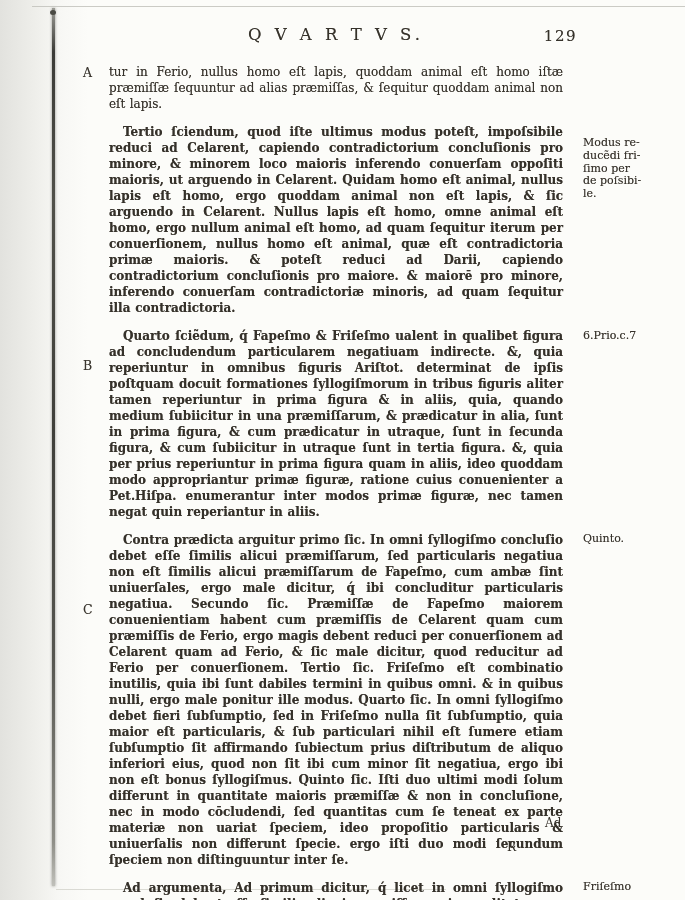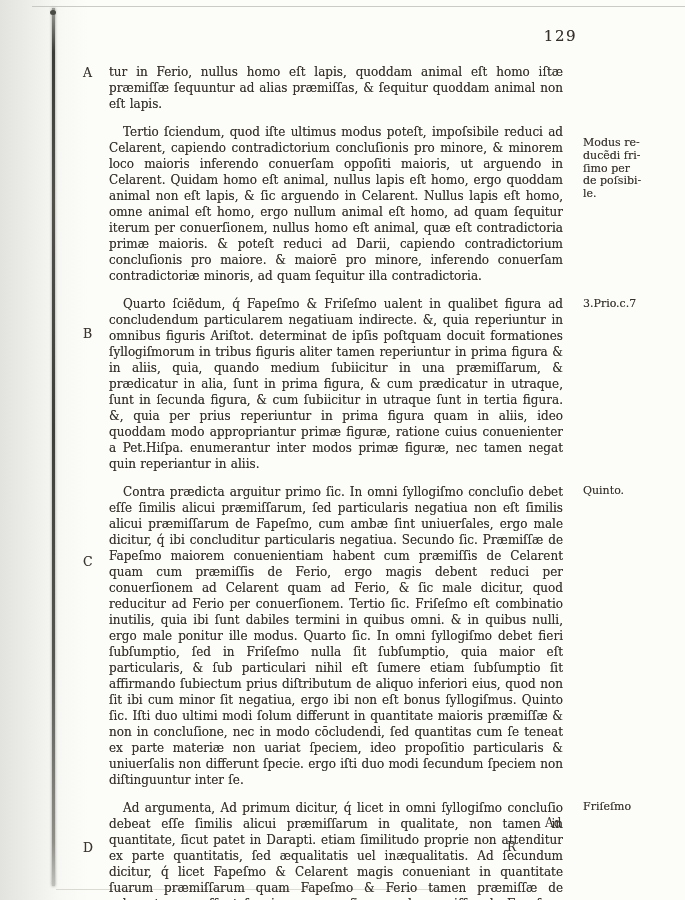--- a/index.html
+++ b/index.html
@@ -37,21 +37,21 @@
   }
 
   .text-col { position: absolute; top: 52px; left: 97px; width: 478px; }
   .para-block { position: relative; }
   .para-block p {
     margin: 12px; text-align: justify;
     font-size: 12px; line-height: 16px;
     word-spacing: .5px;
     text-shadow: 0 0 .4px rgba(55,48,40,.55);
   }
-  .para-block p.indent { text-indent: 14px; }
+  .para-block p.indent { text-indent: 14px; font-weight: bold; }
 
   .m-letter {
     position: absolute; left: -14px; font-size: 12.5px; color: #3a362f;
     text-shadow: 0 0 .4px rgba(55,48,40,.5);
   }
   .m-note {
     position: absolute; left: 486px; width: 64px;
     font-size: 11px; line-height: 12.8px;
     white-space: pre-line; text-align: left;
     text-shadow: 0 0 .4px rgba(55,48,40,.5);
@@ -63,20 +63,21 @@
 </head>
 <body>
 
 <div class="page">
 
   <div class="binding"></div>
   <div class="speck"></div>
   <div class="edge-top"></div>
   <div class="edge-bottom"></div>
 
+  <div class="header-title">Q V A R T V S.</div>
   <div class="page-number">129</div>
 
   <div class="text-col">
 
     <div class="para-block">
       <span class="m-letter" style="top:1px">A</span>
       <p>tur in Ferio, nullus homo eſt lapis, quoddam animal eſt homo iſtæ præmiſſæ ſequuntur ad alias præmiſſas, &amp; ſequitur quoddam animal non eſt lapis.</p>
     </div>
 
     <div class="para-block">
@@ -84,21 +85,21 @@
       <div class="m-note" style="top:13px">Modus re-
 ducẽdi fri-
 ſimo per
 de poſsibi-
 le.</div>
     </div>
 
     <div class="para-block">
       <span class="m-letter" style="top:30px">B</span>
       <p class="indent">Quarto ſciẽdum, q́ Fapeſmo &amp; Friſeſmo ualent in qualibet figura ad concludendum particularem negatiuam indirecte. &amp;, quia reperiuntur in omnibus figuris Ariſtot. determinat de ipſis poſtquam docuit formationes ſyllogiſmorum in tribus figuris aliter tamen reperiuntur in prima figura &amp; in aliis, quia, quando medium ſubiicitur in una præmiſſarum, &amp; prædicatur in alia, ſunt in prima figura, &amp; cum prædicatur in utraque, ſunt in ſecunda figura, &amp; cum ſubiicitur in utraque ſunt in tertia figura. &amp;, quia per prius reperiuntur in prima figura quam in aliis, ideo quoddam modo appropriantur primæ figuræ, ratione cuius conuenienter a Pet.Hiſpa. enumerantur inter modos primæ figuræ, nec tamen negat quin reperiantur in aliis.</p>
-      <div class="m-note" style="top:2px">3.Prio.c.7</div>
+      <div class="m-note" style="top:2px">6.Prio.c.7</div>
     </div>
 
     <div class="para-block">
       <span class="m-letter" style="top:70px">C</span>
       <p class="indent">Contra prædicta arguitur primo ſic. In omni ſyllogiſmo concluſio debet eſſe ſimilis alicui præmiſſarum, ſed particularis negatiua non eſt ſimilis alicui præmiſſarum de Fapeſmo, cum ambæ ſint uniuerſales, ergo male dicitur, q́ ibi concluditur particularis negatiua. Secundo ſic. Præmiſſæ de Fapeſmo maiorem conuenientiam habent cum præmiſſis de Celarent quam cum præmiſſis de Ferio, ergo magis debent reduci per conuerſionem ad Celarent quam ad Ferio, &amp; ſic male dicitur, quod reducitur ad Ferio per conuerſionem. Tertio ſic. Friſeſmo eſt combinatio inutilis, quia ibi ſunt dabiles termini in quibus omni. &amp; in quibus nulli, ergo male ponitur ille modus. Quarto ſic. In omni ſyllogiſmo debet fieri ſubſumptio, ſed in Friſeſmo nulla ſit ſubſumptio, quia maior eſt particularis, &amp; ſub particulari nihil eſt ſumere etiam ſubſumptio ſit affirmando ſubiectum prius diſtributum de aliquo inferiori eius, quod non ſit ibi cum minor ſit negatiua, ergo ibi non eſt bonus ſyllogiſmus. Quinto ſic. Iſti duo ultimi modi ſolum differunt in quantitate maioris præmiſſæ &amp; non in concluſione, nec in modo cōcludendi, ſed quantitas cum ſe teneat ex parte materiæ non uariat ſpeciem, ideo propoſitio particularis &amp; uniuerſalis non differunt ſpecie. ergo iſti duo modi ſecundum ſpeciem non diſtinguuntur inter ſe.</p>
       <div class="m-note" style="top:1px">Quinto.</div>
     </div>
 
     <div class="para-block">
       <span class="m-letter" style="top:40px">D</span>

